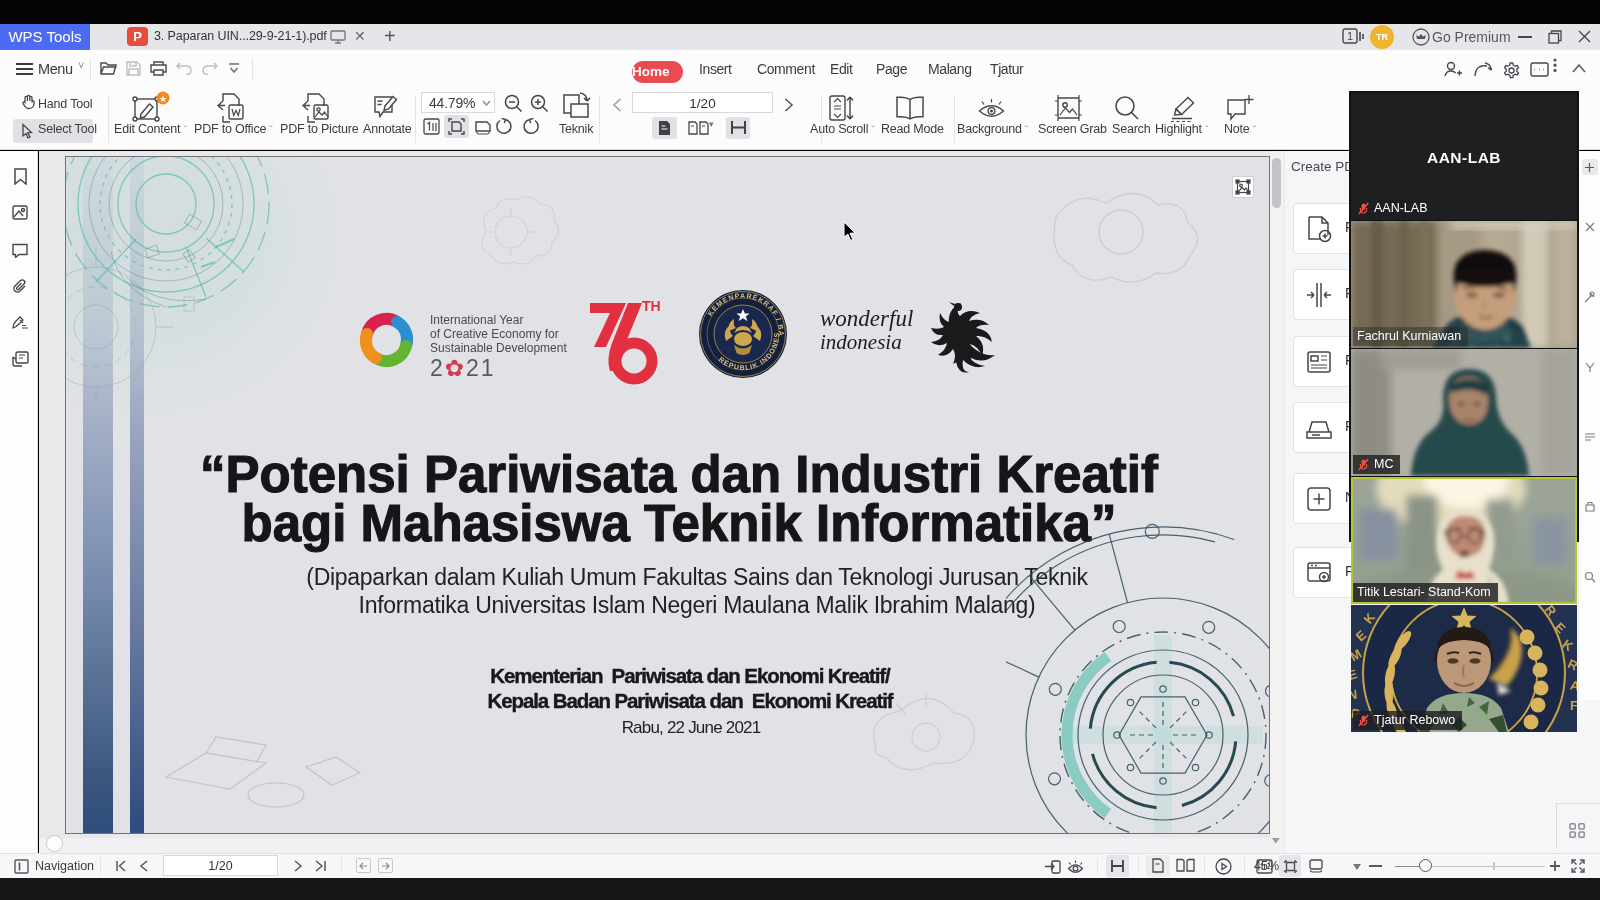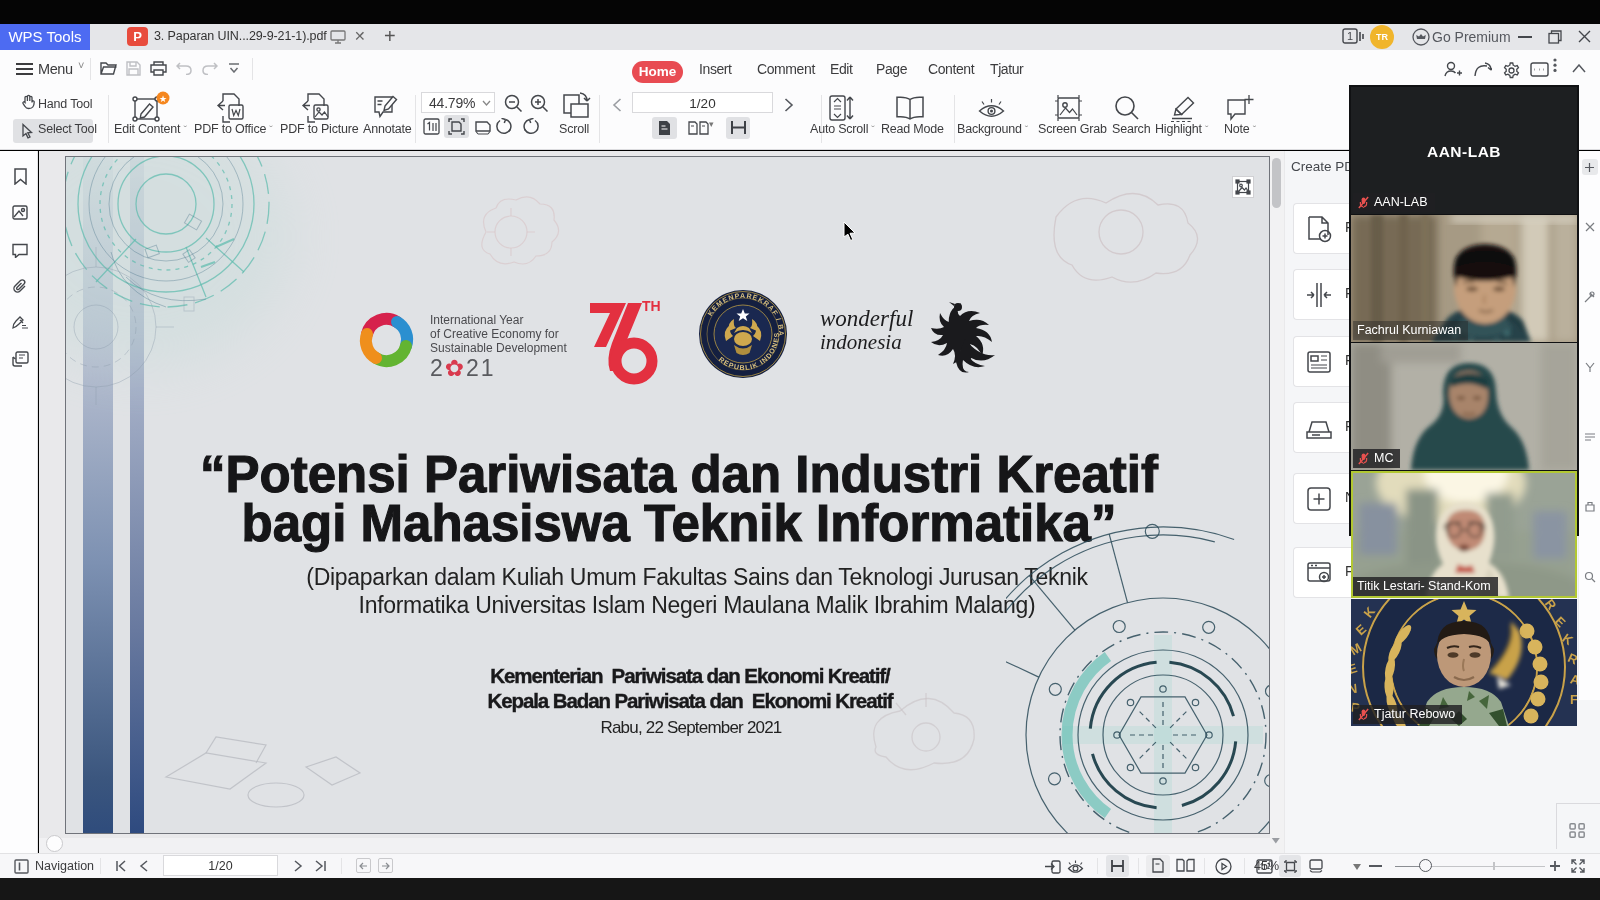--- a/index.html
+++ b/index.html
@@ -7,41 +7,41 @@
 
 #titlebar{position:absolute;left:0;top:24px;width:1600px;height:26px;background:#e5e6e9}
 #wpsbox{position:absolute;left:0;top:0;width:90px;height:26px;background:#4d6bf2;color:#fff;font-size:15px;text-align:center;line-height:26px}
 #tabicon{position:absolute;left:127px;top:3px;width:21px;height:19px;background:#e84c3d;border-radius:4px;color:#fff;font-size:13px;font-weight:bold;text-align:center;line-height:19px}
 #tabtitle{position:absolute;left:154px;top:5px;font-size:12.5px;letter-spacing:-0.1px;color:#333}
 #tabx{position:absolute;left:354px;top:4px;font-size:14px;color:#666}
 #tabplus{position:absolute;left:384px;top:1px;font-size:20px;color:#555}
 
 #menurow{position:absolute;left:0;top:50px;width:1600px;height:38px;background:#fcfcfd}
 .mitem{position:absolute;top:11px;font-size:14px;letter-spacing:-0.4px;color:#3c3c3e}
-#homepill{position:absolute;left:632px;top:11px;width:51px;height:22px;background:#e84b52;border-radius:11px;color:#fff;font-size:13.5px;font-weight:bold;text-align:center;line-height:22px}
+#homepill{position:absolute;left:632px;top:11px;width:51px;height:22px;background:#e84b52;border-radius:11px;color:#fff;font-size:13.5px;font-weight:bold;line-height:22px}
 
 #toolbar{position:absolute;left:0;top:88px;width:1600px;height:62px;background:#fcfcfd;border-bottom:1px solid #dcdcdf}
 .tbtext{position:absolute;font-size:12.5px;letter-spacing:-0.2px;color:#3c3c3e}
 .vsep{position:absolute;width:1px;background:#e4e4e6}
 
 #sidebar{position:absolute;left:0;top:151px;width:38px;height:702px;background:#fdfdfe;border-right:1px solid #e4e4e6}
 #docarea{position:absolute;left:39px;top:151px;width:1246px;height:702px;background:#e9e9eb}
 #rightpanel{position:absolute;left:1285px;top:151px;width:315px;height:702px;background:#f5f6f8}
 
 #page{position:absolute;left:66px;top:157px;width:1203px;height:676px;background:#e0e2e5;outline:1px solid #70737a;overflow:hidden}
 
 #vscroll{position:absolute;left:1270px;top:151px;width:14px;height:702px;background:#f2f2f3}
 #vthumb{position:absolute;left:1272px;top:158px;width:9px;height:50px;background:#c3c4c7;border-radius:5px}
 
 #statusbar{position:absolute;left:0;top:853px;width:1600px;height:25px;background:#f7f7f9;border-top:1px solid #e2e2e4}
 
 #blacktop{position:absolute;left:0;top:0;width:1600px;height:24px;background:#050505}
 #blackbottom{position:absolute;left:0;top:878px;width:1600px;height:22px;background:#161616}
 
-#vpanel{position:absolute;left:1349px;top:85px;width:230px;height:451px;background:#101113;padding:2px}
+#vpanel{position:absolute;left:1349px;top:91px;width:230px;height:451px;background:#101113;padding:2px}
 .vcell{position:absolute;left:2px;width:226px;overflow:hidden}
 .vlabel{position:absolute;left:2px;bottom:2px;height:19px;background:rgba(32,32,34,0.82);color:#fff;font-size:12.5px;line-height:19px;padding:0 7px 0 4px;white-space:nowrap;display:flex;align-items:center}
 .micico{width:13px;height:13px;margin-right:4px}
 </style></head>
 <body>
 <div id="app">
   <div id="titlebar">
     <div id="wpsbox">WPS Tools</div>
     <div id="tabicon">P</div>
     <div id="tabtitle">3. Paparan UIN...29-9-21-1).pdf</div>
@@ -95,21 +95,21 @@
       </svg>
     <svg class="abs" style="left:228px;top:13px" width="12" height="10" viewBox="0 0 12 10" fill="none" stroke="#6a6d72" stroke-width="1.5">
         <path d="M1 1 h10 M2.5 5 l3.5 4 3.5 -4"></path>
       </svg>
     <div class="vsep" style="left:252px;top:8px;height:22px"></div>
     <div id="homepill">Home</div>
     <div class="mitem" style="left:699px">Insert</div>
     <div class="mitem" style="left:757px">Comment</div>
     <div class="mitem" style="left:830px">Edit</div>
     <div class="mitem" style="left:876px">Page</div>
-    <div class="mitem" style="left:928px">Content</div>
+    <div class="mitem" style="left:928px">Malang</div>
     <div class="mitem" style="left:990px">Tjatur</div>
     <svg class="abs" style="left:1444px;top:11px" width="19" height="17" viewBox="0 0 19 17" fill="none" stroke="#44474c" stroke-width="1.4">
         <circle cx="7" cy="5" r="3.5"></circle>
         <path d="M1 15 q1 -5 6 -5 q3 0 4.5 2 M13 12 h5 M15.5 9.5 v5"></path>
       </svg>
     <svg class="abs" style="left:1474px;top:11px" width="18" height="16" viewBox="0 0 18 16" fill="none" stroke="#44474c" stroke-width="1.4">
         <path d="M11 2 q6 1 6 7 m0 0 l-3 -2.5 m3 2.5 l2.5 -3 M13 5 q-11 -2 -12 10"></path>
       </svg>
     <svg class="abs" style="left:1503px;top:12px" width="17" height="17" viewBox="0 0 34 34" fill="none" stroke="#44474c" stroke-width="2.6">
         <path d="M14.5 2 h5 l1 4.5 a11 11 0 0 1 3.5 2 l4.4 -1.4  2.5 4.3 -3.4 3.1 a11 11 0 0 1 0 4 l3.4 3.1 -2.5 4.3 -4.4 -1.4 a11 11 0 0 1 -3.5 2 l-1 4.5 h-5 l-1 -4.5 a11 11 0 0 1 -3.5 -2 l-4.4 1.4 -2.5 -4.3 3.4 -3.1 a11 11 0 0 1 0 -4 l-3.4 -3.1 2.5 -4.3 4.4 1.4 a11 11 0 0 1 3.5 -2z"></path>
@@ -214,21 +214,21 @@
         <path d="M15 2.5 A7 7 0 1 1 9.5 1.5"></path>
         <path d="M9.5 1.5 l4 -1.2 M9.5 1.5 l1.2 3.6"></path>
         <path d="M6 13 a7 7 0 0 1 -2 -3" stroke-dasharray="2 2.4"></path>
       </svg>
 
     <svg class="abs" style="left:560px;top:4px" width="32" height="32" viewBox="0 0 32 32" fill="none" stroke="#44474c" stroke-width="1.5">
         <rect x="4" y="3" width="15" height="18"></rect>
         <path d="M11 12 h17 v13 h-17z" fill="#fcfcfd"></path>
         <path d="M20 1 q7 1 7 8 m0 0 l-3 -3 m3 3 l3 -3"></path>
       </svg>
-    <div class="tbtext" style="left:559px;top:34px">Scroll</div>
+    <div class="tbtext" style="left:559px;top:34px">Teknik</div>
     <div class="vsep" style="left:599px;top:7px;height:48px"></div>
     <svg class="abs" style="left:612px;top:10px" width="10" height="14" viewBox="0 0 10 14" fill="none" stroke="#9a9da2" stroke-width="1.6">
         <path d="M8.5 1 L2 7 l6.5 6"></path>
       </svg>
     <div class="abs" style="left:632px;top:4px;width:141px;height:21px;border:1px solid #d9d9dc;background:#fff;text-align:center;font-size:13.5px;color:#333;line-height:21px">1/20</div>
     <svg class="abs" style="left:784px;top:10px" width="10" height="14" viewBox="0 0 10 14" fill="none" stroke="#55585e" stroke-width="1.6">
         <path d="M1.5 1 L8 7 l-6.5 6"></path>
       </svg>
     <div class="abs" style="left:652px;top:29px;width:25px;height:22px;background:#e0e1e4;border-radius:3px"></div>
     <svg class="abs" style="left:658px;top:32px" width="13" height="16" viewBox="0 0 13 16" fill="none">
@@ -398,21 +398,21 @@
         <path d="M34 26 q-2 -16 12 -22 q-6 9 -1 13 q8 -8 20 -3 q-9 2 -11 8 q12 -4 20 4 q-9 -1 -13 3 q14 2 16 14 q-8 -7 -16 -6 q10 8 6 20 q-4 -10 -12 -12 q6 10 -2 19 q-1 -10 -7 -14 q1 11 -8 15 q4 -9 0 -15 q-6 9 -15 6 q8 -5 9 -12 q-9 5 -16 -1 q9 -1 12 -7 q-9 1 -12 -7 q8 2 13 -1 q-6 -5 -4 -14 q4 8 9 9z"></path>
         <circle cx="43" cy="8" r="4"></circle>
         <path d="M40 5 l-6 -2 5 4z"></path>
         <path d="M50 40 q14 18 30 16 q-12 10 -26 2 q6 8 16 9 q-12 4 -22 -6 q-2 12 6 12 q-10 3 -13 -10z"></path>
       </g>
     </svg>
 
     <div class="abs" id="titleline" style="left:0;top:293px;width:1226px;text-align:center;font-weight:bold;color:#161618;font-size:51px;line-height:49px;letter-spacing:0px;-webkit-text-stroke:1.1px #161618">“Potensi Pariwisata dan Industri Kreatif<br>bagi Mahasiswa Teknik Informatika”</div>
     <div class="abs" id="subtitle" style="left:0;top:406px;width:1262px;text-align:center;color:#222;font-size:23px;line-height:28px;letter-spacing:-0.3px">(Dipaparkan dalam Kuliah Umum Fakultas Sains dan Teknologi Jurusan Teknik<br>Informatika Universitas Islam Negeri Maulana Malik Ibrahim Malang)</div>
     <div class="abs" id="orgline" style="left:0;top:506px;width:1248px;text-align:center;color:#19191b;font-size:20.5px;line-height:25px;font-weight:bold;letter-spacing:-1.1px;-webkit-text-stroke:0.4px #19191b">Kementerian&nbsp; Pariwisata dan Ekonomi Kreatif/<br>Kepala Badan Pariwisata dan&nbsp; Ekonomi Kreatif</div>
-    <div class="abs" id="dateline" style="left:0;top:561px;width:1250px;text-align:center;color:#222;font-size:17px;letter-spacing:-0.8px">Rabu, 22 September 2021</div>
+    <div class="abs" id="dateline" style="left:0;top:561px;width:1250px;text-align:center;color:#222;font-size:17px;letter-spacing:-0.8px">Rabu, 22 June 2021</div>
     <svg class="abs" style="left:780px;top:510px" width="160" height="130" viewBox="0 0 160 130">
       <g fill="none" stroke="#c6bfc2" stroke-opacity="0.55" stroke-width="1.3">
         <path d="M30 80 q-10 -30 24 -36 q30 -26 54 2 q22 2 20 26 q-6 28 -40 24 q-30 16 -48 -6 q-14 -2 -10 -10z"></path>
         <circle cx="80" cy="70" r="14"></circle>
         <path d="M80 40 v-14 M60 48 l-10 -12"></path>
       </g>
     </svg>
 
     <svg class="abs" style="left:940px;top:360px" width="263" height="316" viewBox="0 0 263 316">
       <g stroke="#7ecfc3" stroke-opacity="0.17" stroke-width="18" fill="none">

